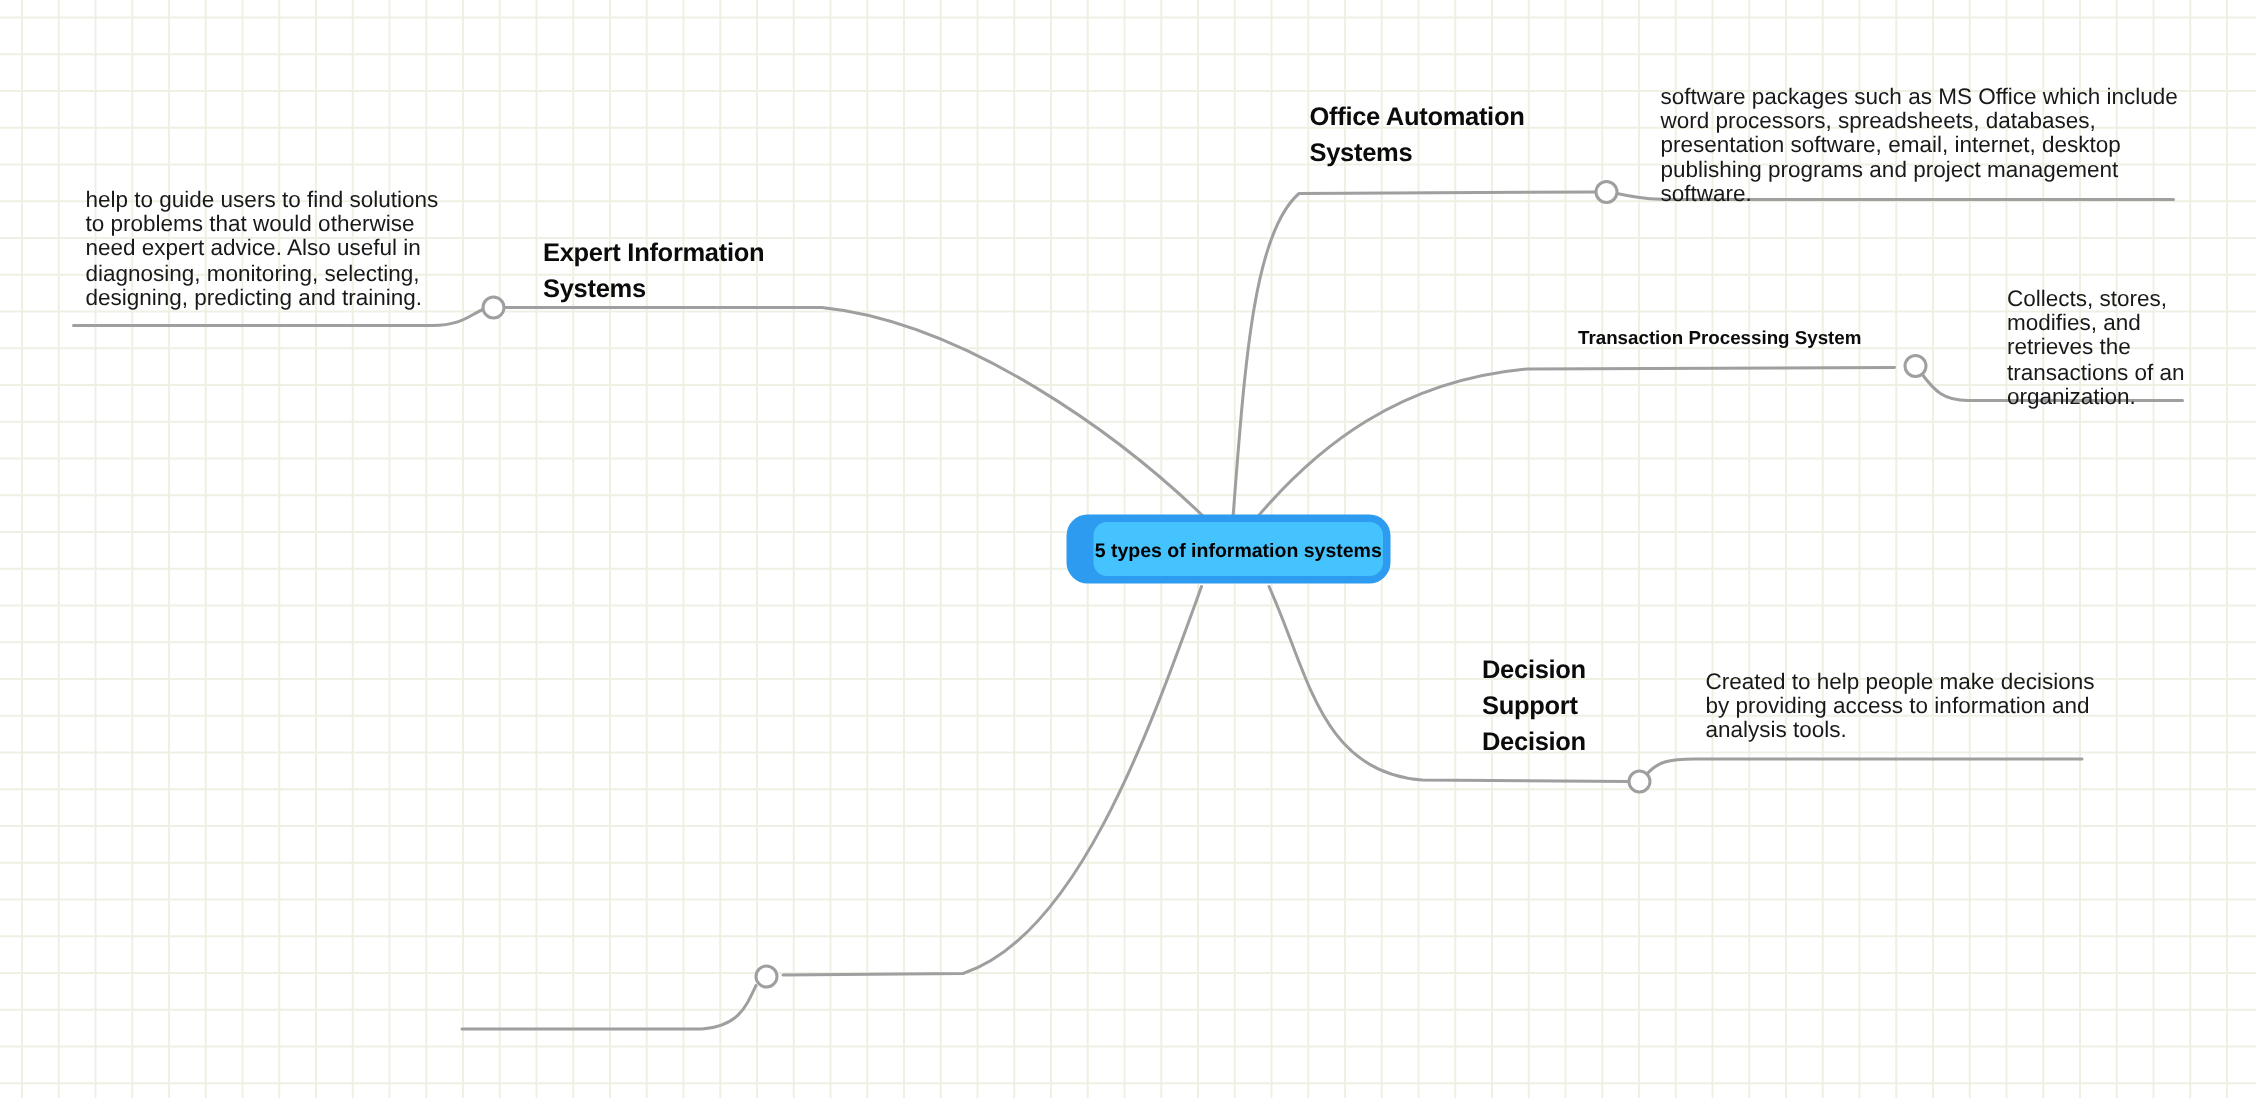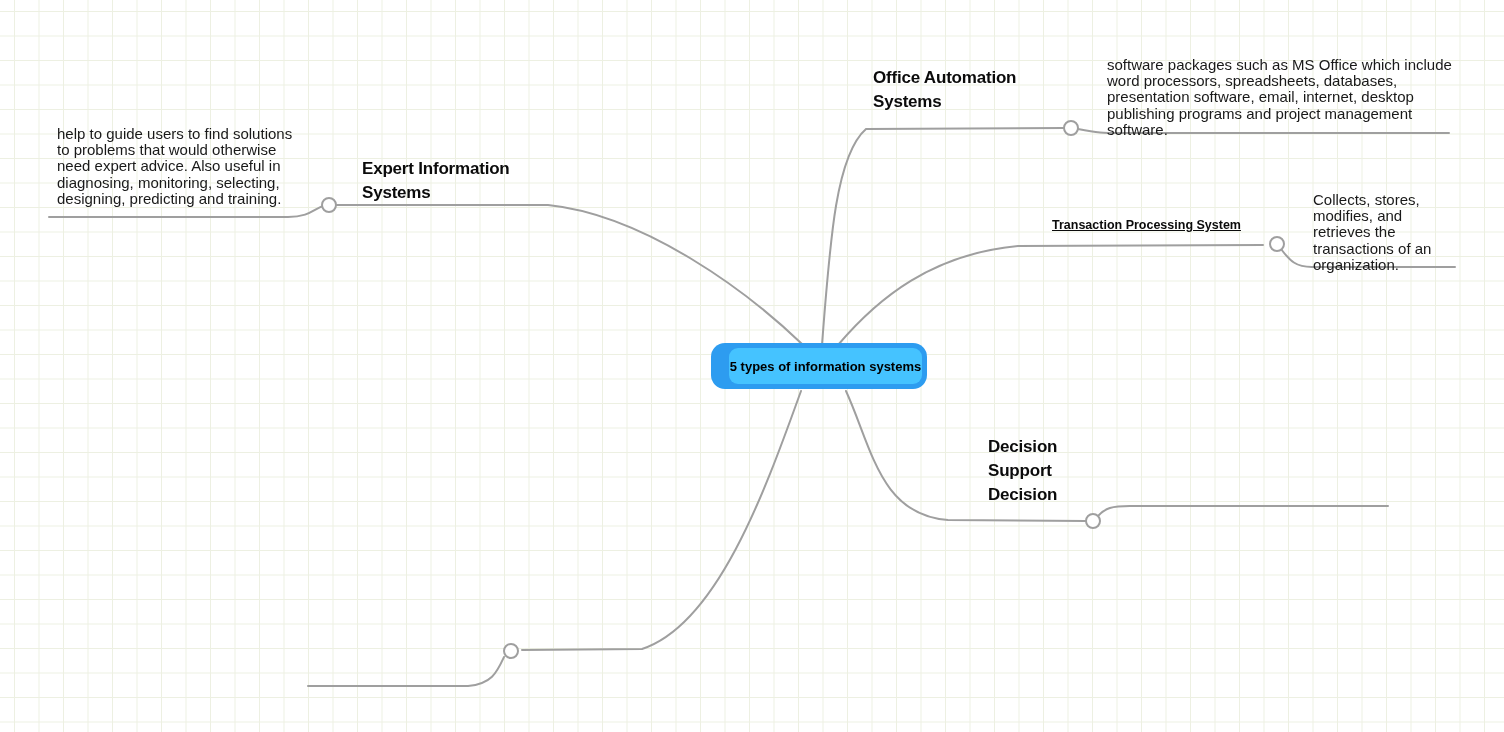--- a/index.html
+++ b/index.html
@@ -47,22 +47,22 @@
     cursor: pointer;
   }
   .center-inner {
     width: 100%; height: 100%; border-radius: 9px;
     display: flex; align-items: center; justify-content: center;
     font-weight: 700; font-size: 13px; color: #000000;
     white-space: nowrap;
   }
   .office-title     { left: 873px;  top: 66px;  width: 200px; }
   .office-desc      { left: 1107px; top: 57px;  width: 348px; }
-  .transaction-title{ left: 1052px; top: 217px; width: 230px; text-decoration: underline; }
-  .transaction-desc { left: 1313px; top: 192px; width: 142px; }
+  .transaction-title{ left: 1052px; top: 217px; width: 230px; }
+  .transaction-desc { left: 1313px; top: 192px; width: 142px; padding-left: 25px; }
   .decision-title   { left: 988px;  top: 435px; width: 110px; }
   .decision-desc    { left: 1137px; top: 447px; width: 264px; }
   .management-title { left: 541px;  top: 564px; width: 150px; }
   .management-desc  { left: 316px;  top: 527px; width: 162px; }
   .expert-title     { left: 362px;  top: 135px; width: 200px; margin-top: 22px; }
   .expert-desc      { left: 57px;   top: 126px; width: 246px; }
 </style>
 </head>
 <body>
 
@@ -95,18 +95,19 @@
     <div class="center-inner" style="background:#45c3ff;">5 types of information systems</div>
   </div>
 
   <div class="abs title office-title">Office Automation Systems</div>
   <div class="abs desc office-desc">software packages such as MS Office which include word processors, spreadsheets, databases, presentation software, email, internet, desktop publishing programs and project management software.</div>
 
   <div class="abs title-sm transaction-title">Transaction Processing System</div>
   <div class="abs desc transaction-desc">Collects, stores, modifies, and retrieves the transactions of an organization.</div>
 
   <div class="abs title decision-title">Decision Support Decision</div>
+  <div class="abs desc decision-desc">Created to help people make decisions by providing access to information and analysis tools.</div>
 
 
   <div class="abs title expert-title">Expert Information Systems</div>
   <div class="abs desc expert-desc">help to guide users to find solutions to problems that would otherwise need expert advice.  Also useful in diagnosing, monitoring, selecting, designing, predicting and training.</div>
 
 </div>
 
 </body></html>

